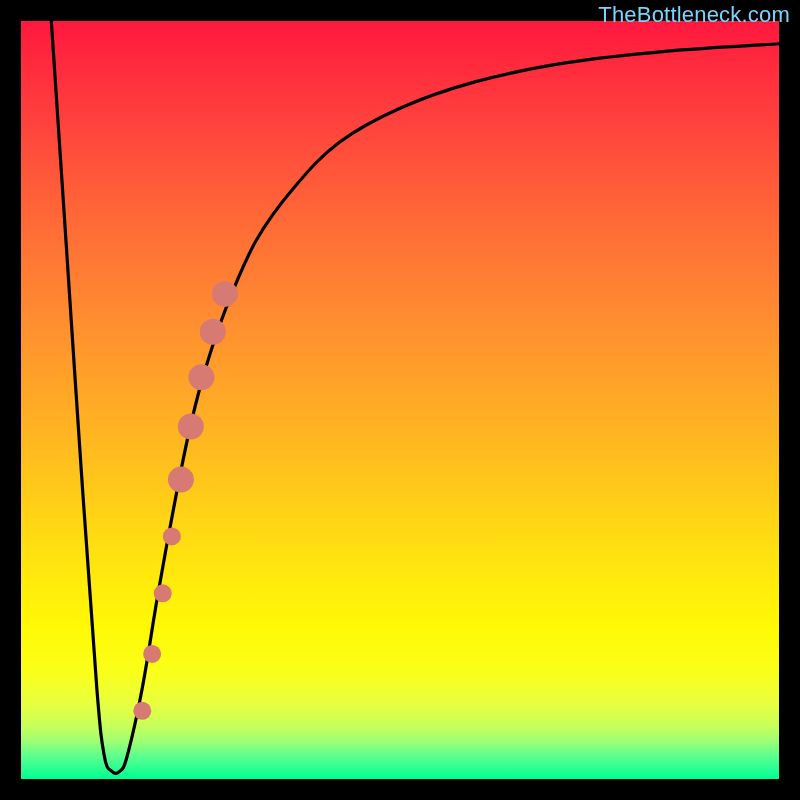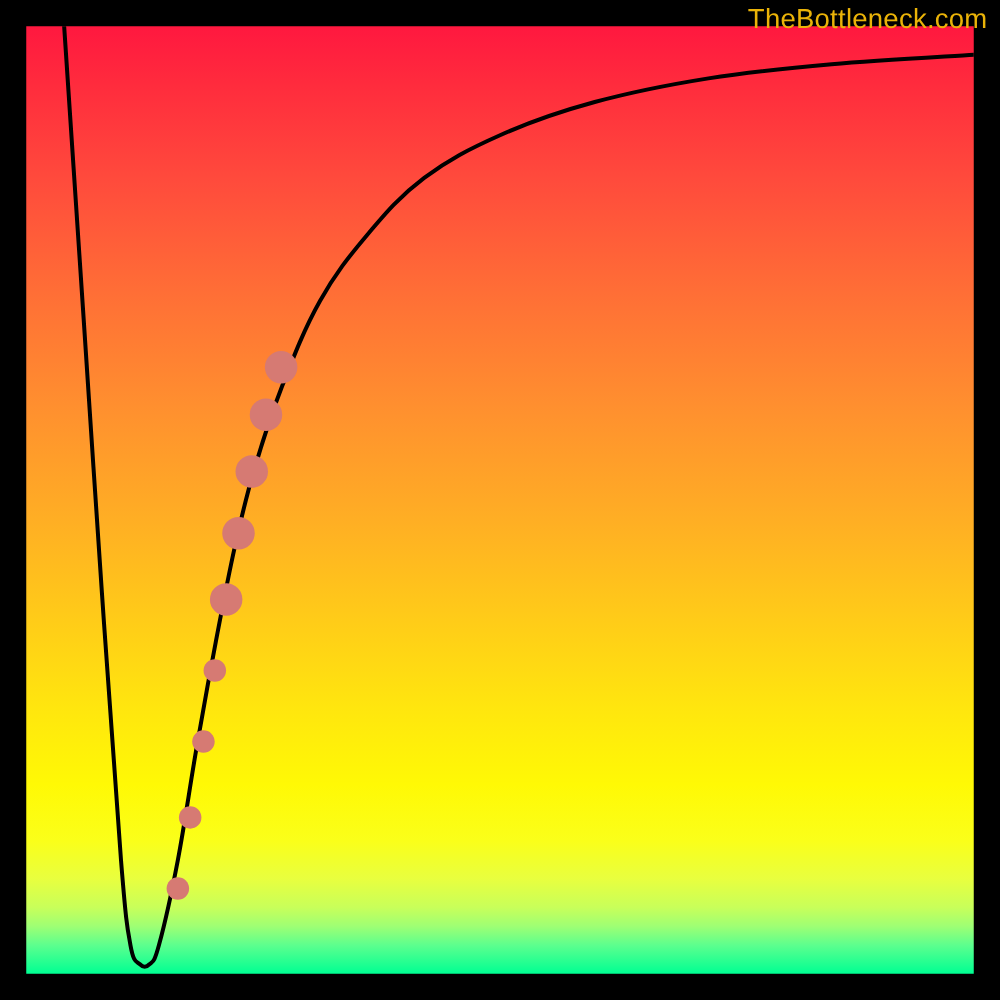--- a/index.html
+++ b/index.html
@@ -42,21 +42,21 @@
       #c8ff5a 93%,
       #9eff74 95%,
       #5cff8e 97%,
       #00ff93 100%
     );
   }
   .watermark {
     position: absolute;
     top: 2px;
     right: 10px;
-    color: #eab308;
+    color: #7dd3fc;
     font-size: 22px;
     font-weight: 500;
     letter-spacing: 0.2px;
     z-index: 5;
   }
   svg.curve {
     position: absolute;
     left: 0;
     top: 0;
     width: 758px;

